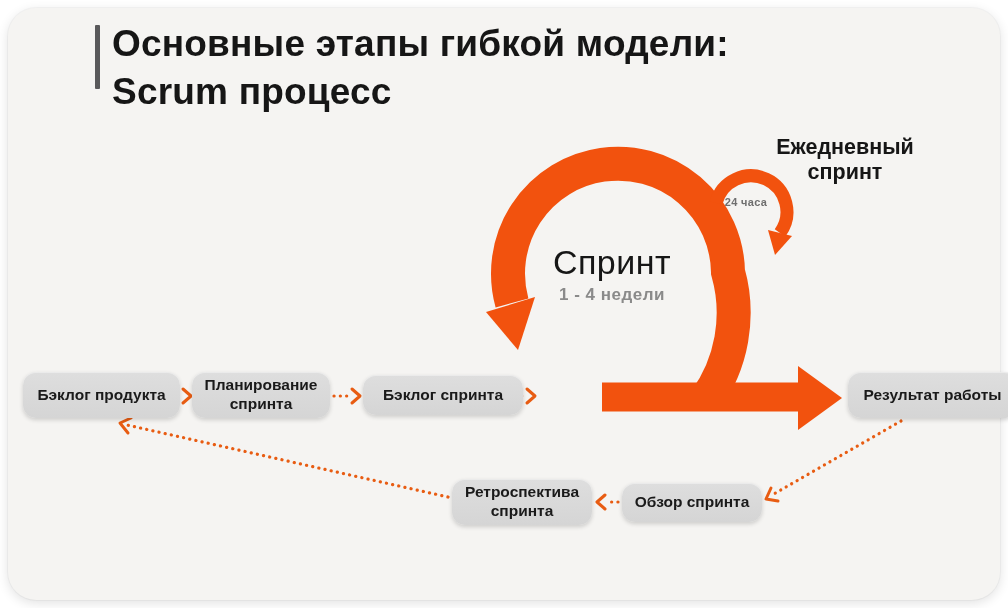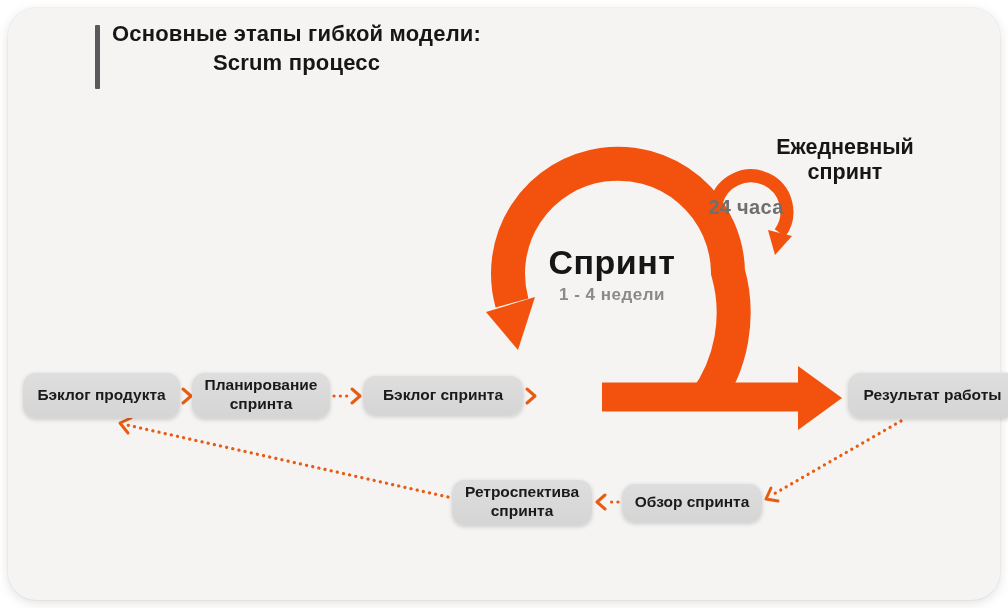--- a/index.html
+++ b/index.html
@@ -27,34 +27,34 @@
     border-radius:28px;
     box-shadow:0 3px 12px rgba(0,0,0,.12), 0 0 0 1px rgba(0,0,0,.03);
   }
   .title-wrap{position:absolute;left:95px;top:20px;}
   .title-bar{
     position:absolute;left:0;top:5px;width:5px;height:64px;
     background:var(--title-bar);border-radius:1px;
   }
   .page-title{
     margin-left:17px;
-    font-size:22px;font-weight:800;line-height:1.3;
-    color:var(--heading);letter-spacing:.2px;text-align:center;
+    font-size:37px;font-weight:800;line-height:1.3;
+    color:var(--heading);letter-spacing:.2px;
   }
   .page-title span{display:block;}
   svg.diagram{position:absolute;left:0;top:0;width:1008px;height:608px;}
   .accent-stroke{stroke:var(--accent);fill:none;}
   .accent-fill{fill:var(--accent);stroke:none;}
   .dots{stroke:var(--dotted);stroke-width:3.2;stroke-dasharray:0.1 6.2;stroke-linecap:round;fill:none;}
   .chev{stroke:var(--dotted);stroke-width:3;fill:none;stroke-linecap:round;stroke-linejoin:round;}
   .lbl{position:absolute;text-align:center;}
-  .sprint-label{left:512px;top:243px;width:200px;font-size:34px;font-weight:700;color:var(--heading);letter-spacing:.5px;}
+  .sprint-label{left:512px;top:243px;width:200px;font-size:34px;font-weight:400;color:var(--heading);letter-spacing:.5px;}
   .sprint-duration{left:512px;top:285px;width:200px;font-size:17px;font-weight:700;color:var(--muted);letter-spacing:.5px;}
   .daily-label{left:770px;top:135px;width:150px;font-size:21.5px;font-weight:800;line-height:1.18;color:var(--heading);}
-  .daily-duration{left:698px;top:196px;width:96px;font-size:20px;font-weight:700;color:var(--muted2);letter-spacing:.3px;}
+  .daily-duration{left:698px;top:196px;width:96px;font-size:11px;font-weight:700;color:var(--muted2);letter-spacing:.3px;}
   .node{
     position:absolute;display:flex;align-items:center;justify-content:center;
     text-align:center;background:linear-gradient(180deg,#DEDEDE,#D5D5D5);
     border-radius:13px;padding:0 10px;
     font-size:15.5px;font-weight:700;line-height:1.22;color:var(--box-text);
     box-shadow:0 2px 4px rgba(0,0,0,.16), inset 0 1px 0 rgba(255,255,255,.4);
   }
   .b1{left:23px;top:372px;width:157px;height:46px;}
   .b2{left:192px;top:372px;width:138px;height:46px;}
   .b3{left:363px;top:375px;width:160px;height:40px;}

